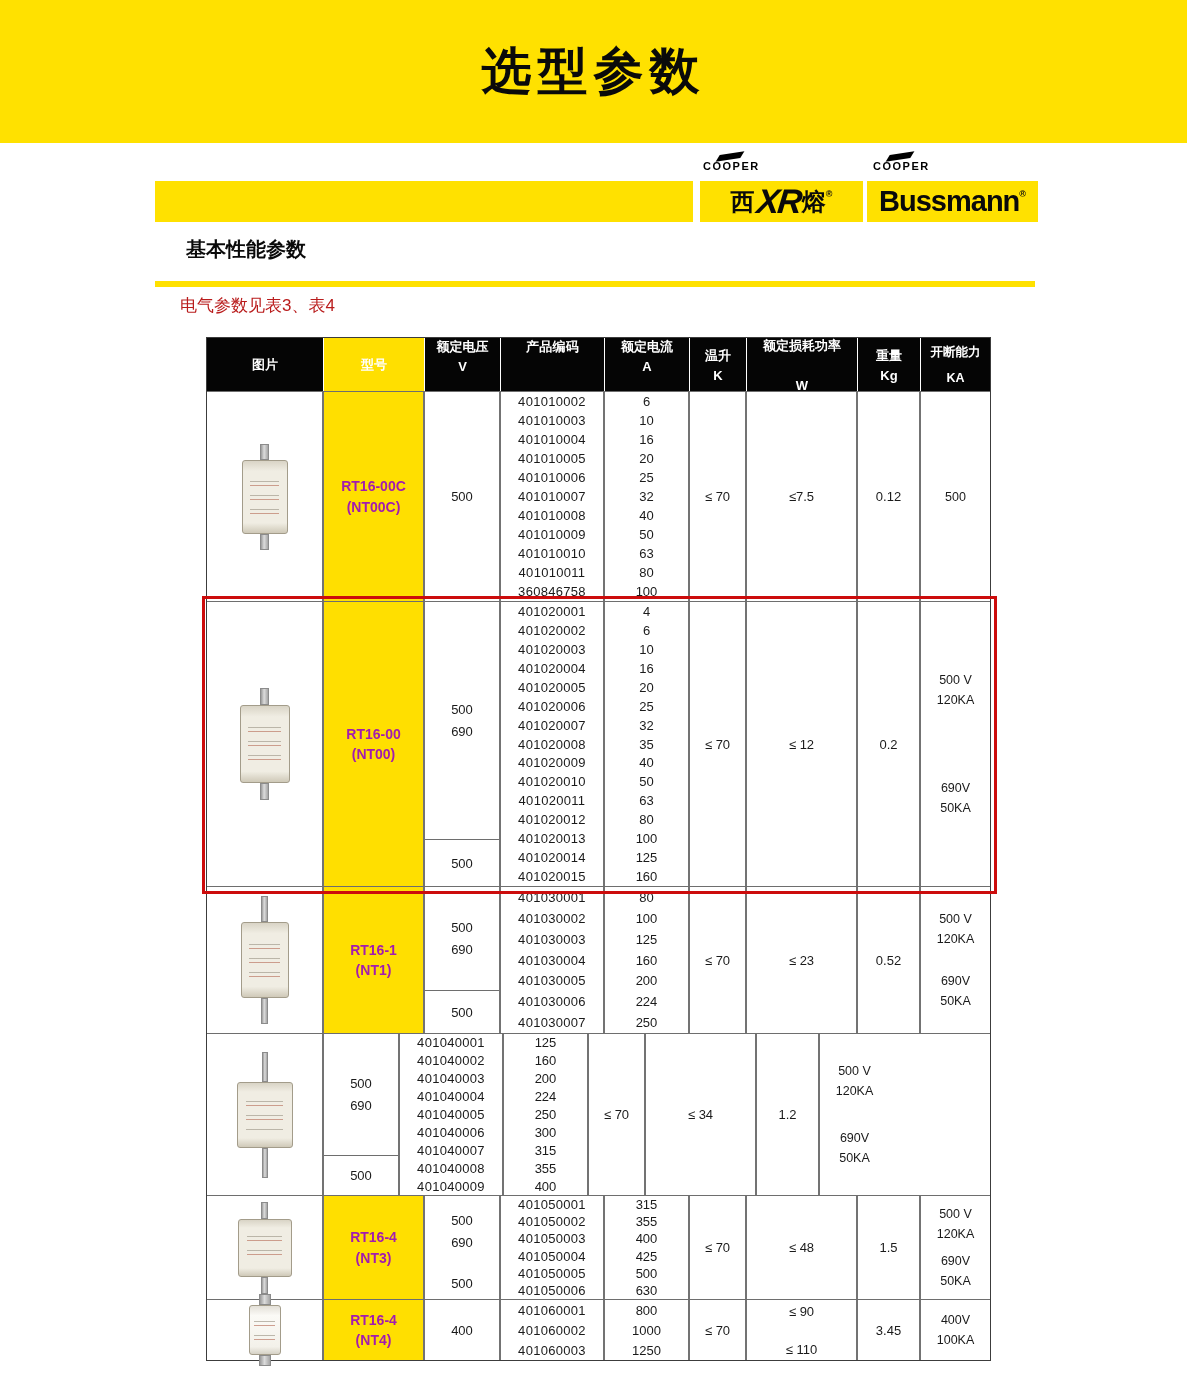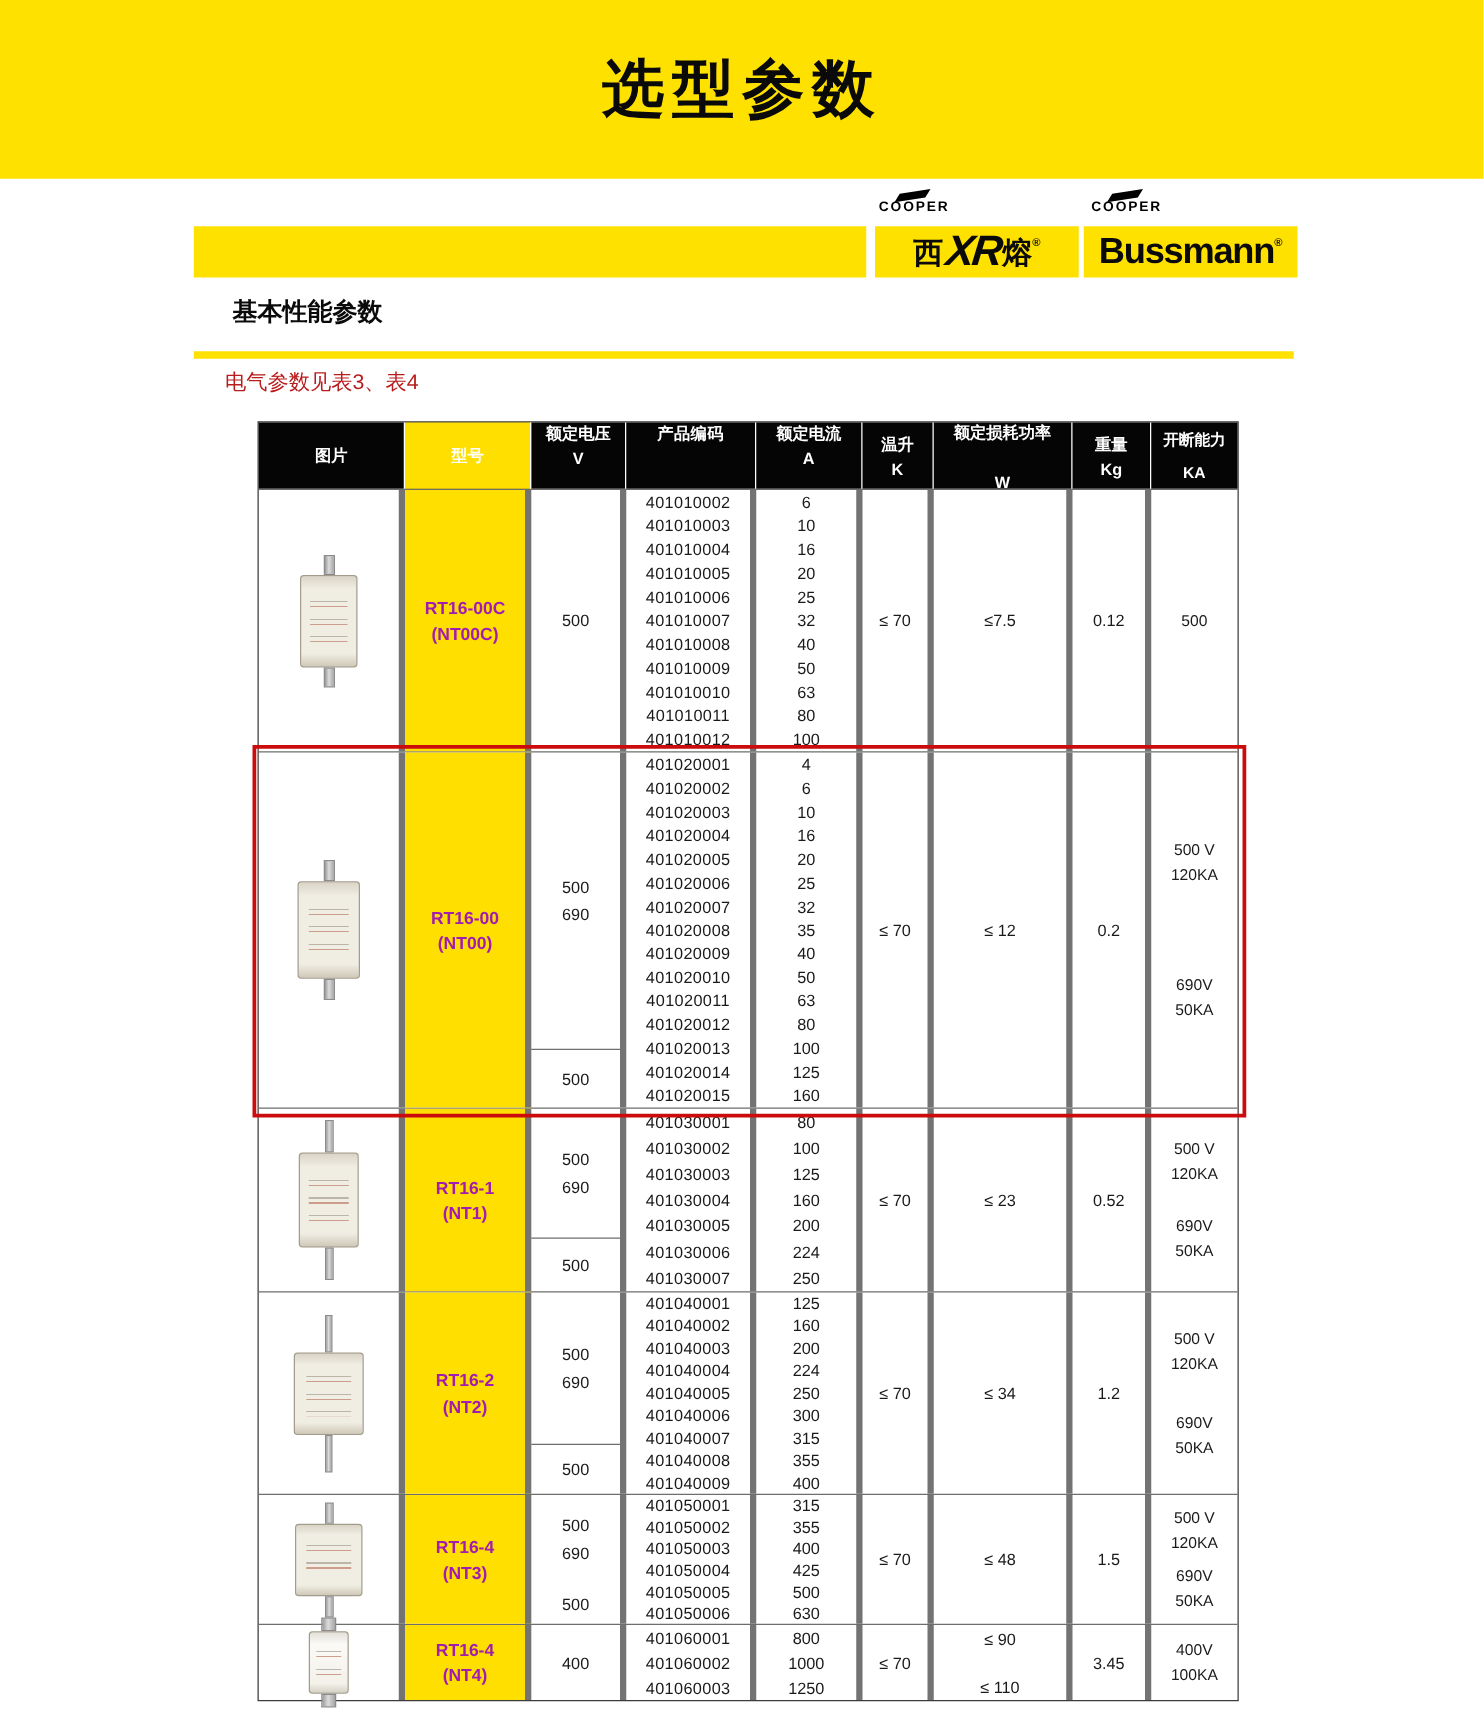--- a/index.html
+++ b/index.html
@@ -33,21 +33,21 @@
   .caption{position:absolute;left:206px;top:314px;width:783px;text-align:center;font-size:15px;font-weight:800;color:#0a0a0a;margin-top:40px;}
   
   .tbl{position:absolute;left:206px;top:337px;width:783px;border:1px solid #3c3c3c;box-sizing:content-box;}
   .thead{display:flex;height:53px;background:#050505;}
   .th{display:flex;flex-direction:column;align-items:center;justify-content:center;gap:3px;
       color:#fff;font-weight:700;font-size:13px;border-right:1px solid #ffffff;box-sizing:border-box;}
   .th:last-child{border-right:none;}
   .trow{display:flex;border-top:1px solid #6e6e6e;box-sizing:border-box;}
   .r0{height:210px}.r1{height:285px}.r2{height:147px}.r3{height:162px}.r4{height:104px}.r5{height:61px}
   .cell{display:flex;flex-direction:column;align-items:center;justify-content:center;
-        border-right:5px solid #737373;box-sizing:border-box;font-size:13px;color:#1a1a1a;}
+        border-right:2px solid #737373;box-sizing:border-box;font-size:13px;color:#1a1a1a;}
   .c-img{width:117px}
   .c-model{width:101px;background:#ffdf00;gap:4px}
   .c-volt{width:76px;justify-content:stretch;padding:0;display:flex}
   .c-code{width:104px;justify-content:stretch;letter-spacing:.3px}
   .c-cur{width:85px;justify-content:stretch}
   .c-temp{width:57px}
   .c-loss{width:111px;gap:23px}
   .c-weight{width:63px}
   .c-brk{width:69px;border-right:none;font-size:12.5px;justify-content:space-evenly}
   .m1,.m2{color:#a21caf;font-weight:700;font-size:14px;line-height:1.15;}
@@ -163,21 +163,21 @@
           <div class="line">401010002</div>
           <div class="line">401010003</div>
           <div class="line">401010004</div>
           <div class="line">401010005</div>
           <div class="line">401010006</div>
           <div class="line">401010007</div>
           <div class="line">401010008</div>
           <div class="line">401010009</div>
           <div class="line">401010010</div>
           <div class="line">401010011</div>
-          <div class="line">401010012</div>
+          <div class="line">360846758</div>
         </div>
         <div class="cell c-cur">
           <div class="line">6</div>
           <div class="line">10</div>
           <div class="line">16</div>
           <div class="line">20</div>
           <div class="line">25</div>
           <div class="line">32</div>
           <div class="line">40</div>
           <div class="line">50</div>
@@ -341,24 +341,20 @@
       <div class="trow r3">
         <div class="cell c-img">
           <div class="fuse f3">
             <div class="blade"></div>
             <div class="fbody">
               <div class="flines"></div>
             </div>
             <div class="blade"></div>
           </div>
         </div>
-        <div class="cell c-model">
-          <div class="m1">RT16-2</div>
-          <div class="m2">(NT2)</div>
-        </div>
         <div class="cell c-volt">
           <div class="vgroup" style="flex-grow: 7;">
             <div class="vline">500</div>
             <div class="vline">690</div>
           </div>
           <div class="vgroup vdiv" style="flex-grow: 2;">
             <div class="vline">500</div>
           </div>
         </div>
         <div class="cell c-code">

